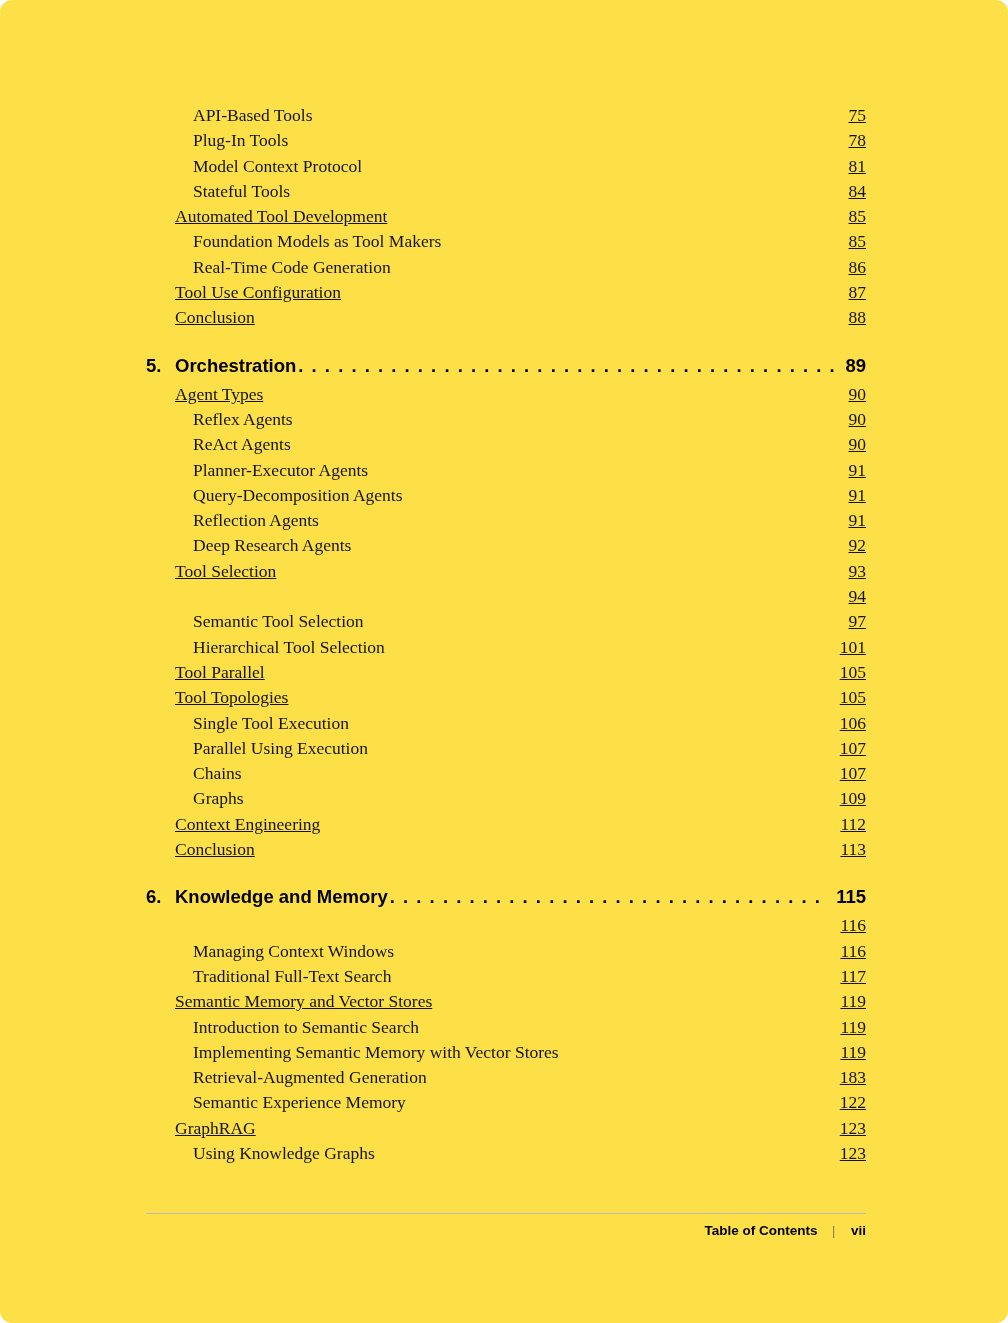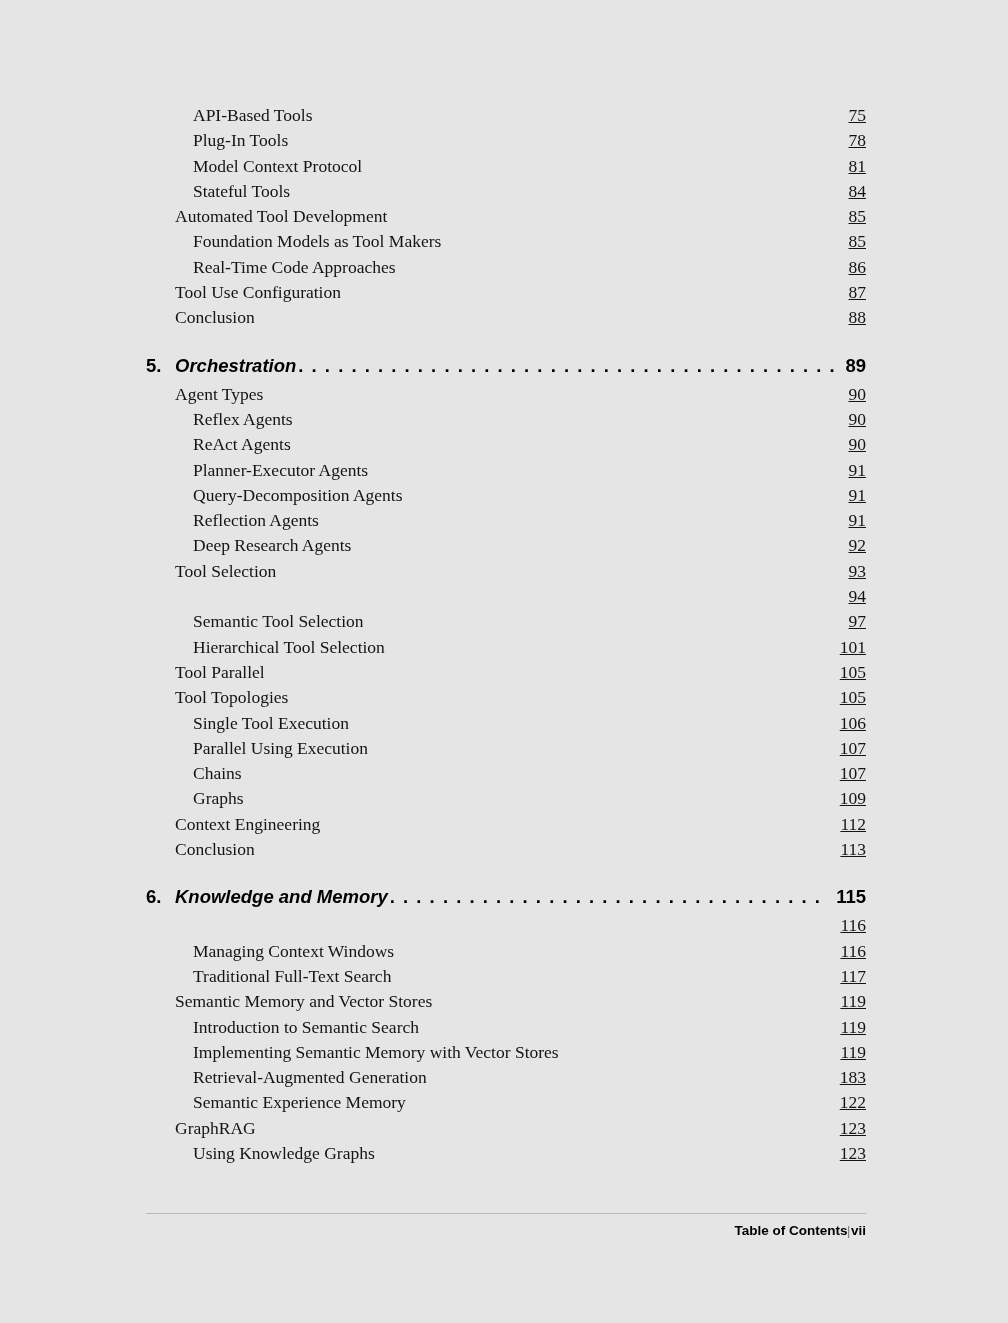--- a/index.html
+++ b/index.html
@@ -3,57 +3,58 @@
 <meta charset="utf-8">
 <style>
   * { margin: 0; padding: 0; box-sizing: border-box; }
   html, body { background: #ffffff; }
   body { width: 1008px; }
 
   .page {
     position: relative;
     width: 1008px;
     height: 1323px;
-    background: #e5e5e5;
+    background: #fde047;
     color: #141414;
     font-family: "Liberation Serif", serif;
     overflow: hidden;
+    border-radius: 12px;
   }
 
   .toc {
     position: absolute;
     left: 146px;
     right: 142px;
     top: 103px;
   }
 
   .row {
     display: flex;
     align-items: baseline;
     font-size: 17.5px;
     line-height: 25.3px;
   }
   .row .fill { flex: 1 1 auto; }
 
-  .level-1 .etitle { padding-left: 29px; }
+  .level-1 .etitle { padding-left: 29px; text-decoration: underline; }
   .level-2 .etitle { padding-left: 47px; }
 
   .epage { flex: none; text-decoration: underline; }
 
   .chapter {
     font-family: "Liberation Sans", sans-serif;
     font-weight: bold;
     font-size: 18.5px;
     line-height: 26px;
     margin-top: 22px;
     margin-bottom: 3px;
     color: #000000;
   }
   .chapnum { flex: none; width: 29px; }
-  .ctitle { flex: none; font-style: italic; }
+  .ctitle { flex: none; }
   .dots {
     flex: 1 1 auto;
     overflow: hidden;
     white-space: nowrap;
     margin: 0 8px 0 2px;
   }
   .dots::after {
     content: ". . . . . . . . . . . . . . . . . . . . . . . . . . . . . . . . . . . . . . . . . . . . . . . . . . . . . . . . . . . . . . . . . . . . . . . . . . . . . . . . . . . . . . . . . . . .";
     letter-spacing: 1.5px;
   }
@@ -68,20 +69,21 @@
   .footer-rule {
     border: none;
     border-top: 1px solid #b9b9b9;
     height: 0;
   }
   .footer-text {
     margin-top: 9px;
     display: flex;
     justify-content: flex-end;
     align-items: baseline;
+    gap: 15px;
     font-family: "Liberation Sans", sans-serif;
     font-weight: bold;
     font-size: 13.5px;
     color: #000000;
   }
   .footer-text .sep {
     font-weight: normal;
     color: #555555;
     transform: scaleX(0.7);
   }
@@ -116,21 +118,21 @@
         <span class="etitle">Automated Tool Development</span>
         <span class="fill"></span>
         <span class="epage">85</span>
       </div>
       <div class="row level-2">
         <span class="etitle">Foundation Models as Tool Makers</span>
         <span class="fill"></span>
         <span class="epage">85</span>
       </div>
       <div class="row level-2">
-        <span class="etitle">Real-Time Code Approaches</span>
+        <span class="etitle">Real-Time Code Generation</span>
         <span class="fill"></span>
         <span class="epage">86</span>
       </div>
       <div class="row level-1">
         <span class="etitle">Tool Use Configuration</span>
         <span class="fill"></span>
         <span class="epage">87</span>
       </div>
       <div class="row level-1">
         <span class="etitle">Conclusion</span>

